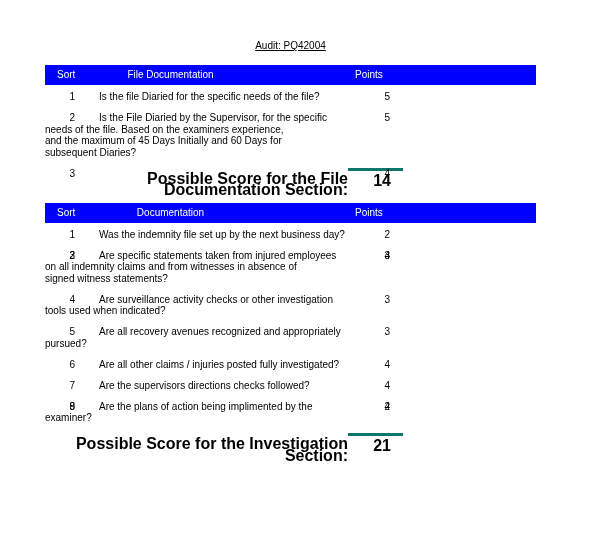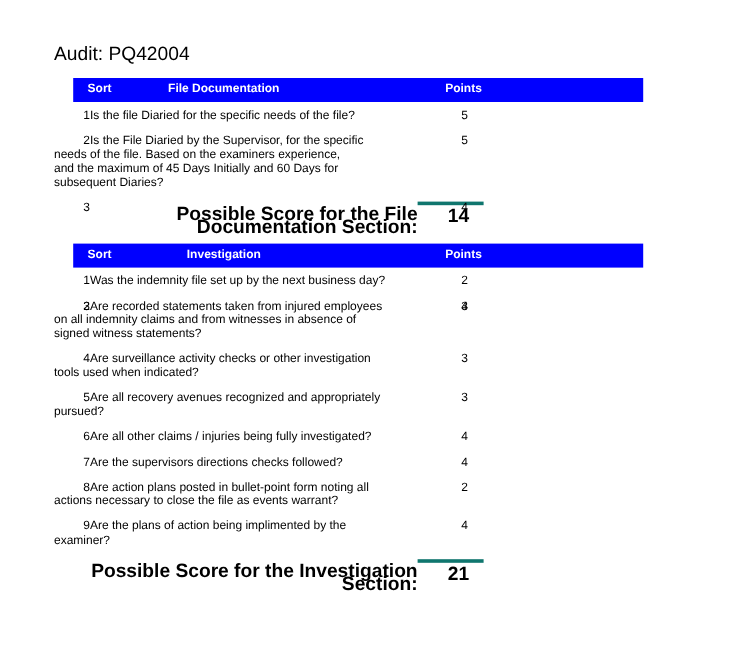--- a/index.html
+++ b/index.html
@@ -13,52 +13,52 @@
     width: 609px;
     height: 560px;
     overflow: hidden;
   }
   .doc {
     width: 491px;
     margin-left: 45px;
     padding-top: 37px;
   }
   .title {
-    font-size: 16px;
+    font-size: 10px;
     font-weight: normal;
     line-height: 17px;
-    text-align: left;
+    text-align: center;
     margin: 0 0 11px 0;
+    text-decoration: underline;
   }
   .section-bar {
     position: relative;
     height: 20px;
     line-height: 20px;
     background: #0000FF;
     color: #ffffff;
     font-size: 10px;
-    font-weight: bold;
-    margin-left: 16px;
+    font-weight: normal;
   }
   .sort-h { position: absolute; left: 12px; top: 0; }
   .name-h { position: absolute; left: 0; top: 0; width: 251px; text-align: center; }
   .points-h { position: absolute; left: 310px; top: 0; }
   .rows { padding-top: 6px; }
   .row {
     position: relative;
     margin-bottom: 9.5px;
     font-size: 10px;
     line-height: 11.5px;
   }
   .sort-cell {
     position: absolute; left: 0; top: 0;
     width: 30px; text-align: right;
   }
   .q-cell {
-    margin-left: 30px;
+    margin-left: 54px;
     width: 270px;
     white-space: pre-line;
   }
   .pts-cell {
     position: absolute; left: 302px; top: 0;
     width: 55px; text-align: right;
     padding-right: 12px;
     box-sizing: border-box;
   }
   .score-row {
@@ -117,38 +117,38 @@
 </div>
     <div class="score-row">
       <span class="score-label">Possible Score for the File Documentation Section:</span>
       <span class="score-points">14</span>
     </div>
   </div>
 
   <div class="section">
     <div class="section-bar">
       <span class="sort-h">Sort</span>
-      <span class="name-h">Investigation</span>
+      <span class="name-h">Documentation</span>
       <span class="points-h">Points</span>
     </div>
     <div class="rows">
   <div class="row">
     <span class="sort-cell">1</span>
     <span class="q-cell">Was the indemnity file set up by the next business day?</span>
     <span class="pts-cell">2</span>
   </div>
 
   <div class="row">
     <span class="sort-cell">2</span>
     <span class="pts-cell">4</span>
   </div>
 
   <div class="row">
     <span class="sort-cell">3</span>
-    <span class="q-cell">Are recorded statements taken from injured employees
+    <span class="q-cell">Are specific statements taken from injured employees
 on all indemnity claims and from witnesses in absence of
 signed witness statements?</span>
     <span class="pts-cell">3</span>
   </div>
 
   <div class="row">
     <span class="sort-cell">4</span>
     <span class="q-cell">Are surveillance activity checks or other investigation
 tools used when indicated?</span>
     <span class="pts-cell">3</span>
@@ -156,34 +156,32 @@
 
   <div class="row">
     <span class="sort-cell">5</span>
     <span class="q-cell">Are all recovery avenues recognized and appropriately
 pursued?</span>
     <span class="pts-cell">3</span>
   </div>
 
   <div class="row">
     <span class="sort-cell">6</span>
-    <span class="q-cell">Are all other claims / injuries being fully investigated?</span>
+    <span class="q-cell">Are all other claims / injuries posted fully investigated?</span>
     <span class="pts-cell">4</span>
   </div>
 
   <div class="row">
     <span class="sort-cell">7</span>
     <span class="q-cell">Are the supervisors directions checks followed?</span>
     <span class="pts-cell">4</span>
   </div>
 
   <div class="row">
     <span class="sort-cell">8</span>
-    <span class="q-cell">Are action plans posted in bullet-point form noting all
-actions necessary to close the file as events warrant?</span>
     <span class="pts-cell">2</span>
   </div>
 
   <div class="row">
     <span class="sort-cell">9</span>
     <span class="q-cell">Are the plans of action being implimented by the
 examiner?</span>
     <span class="pts-cell">4</span>
   </div>
 </div>

